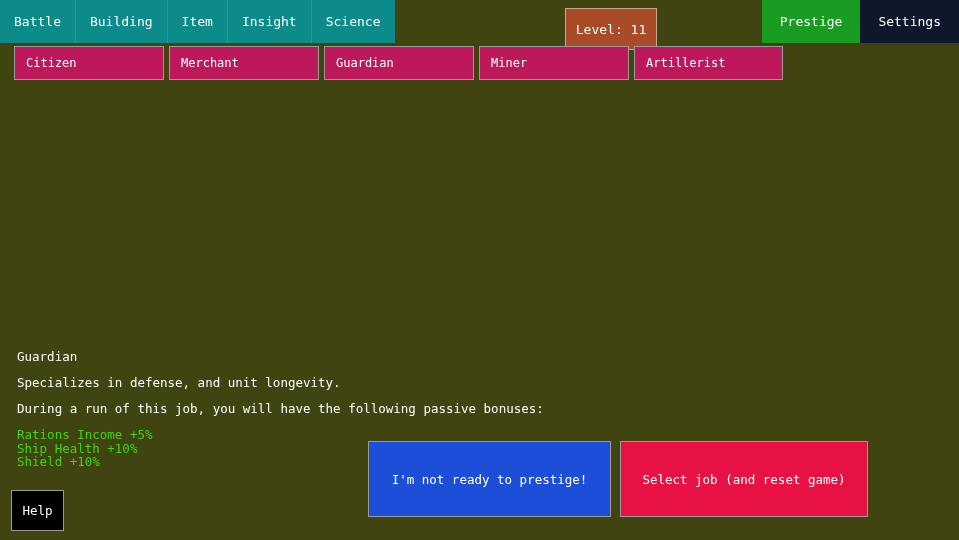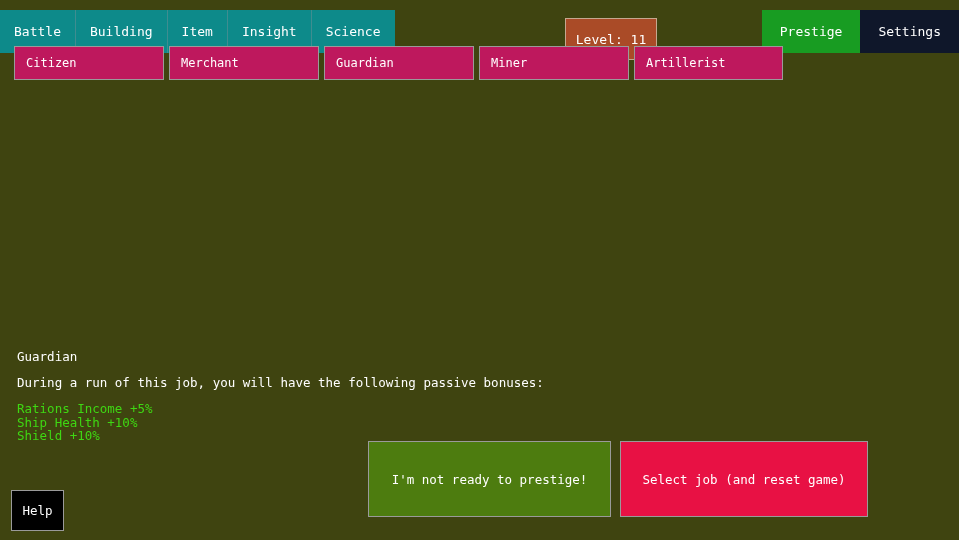--- a/index.html
+++ b/index.html
@@ -16,21 +16,20 @@
     position: relative;
     -webkit-font-smoothing: none;
   }
 
   
   #topbar {
     position: absolute;
     left: 0; top: 0;
     width: 959px;
     height: 43px;
-    margin-top: 10px;
   }
   .nav-left {
     position: absolute;
     left: 0; top: 0;
     height: 43px;
     display: flex;
     align-items: stretch;
   }
   .nav-btn {
     background: #0d8a8a;
@@ -130,21 +129,21 @@
     line-height: 13.5px;
   }
 
   
   #btn-not-ready {
     position: absolute;
     left: 368px;
     top: 441px;
     width: 243px;
     height: 76px;
-    background: #4d7c0f;
+    background: #1d4ed8;
     border: 1px solid #9a9a9a;
     box-sizing: border-box;
     color: #ffffff;
     font-size: 12.5px;
     display: flex;
     align-items: center;
     justify-content: center;
     cursor: pointer;
     white-space: nowrap;
   }
@@ -234,20 +233,21 @@
   <div class="job-tab" style="left:479px;width:150px;">
     <span>Miner</span>
   </div>
   <div class="job-tab" style="left:634px;width:149px;">
     <span>Artillerist</span>
   </div>
 </div>
 
 <div id="description">
   <p class="line">Guardian</p>
+  <p class="line">Specializes in defense, and unit longevity.</p>
   <p class="line">During a run of this job, you will have the following passive bonuses:</p>
   <div class="bonus-list">
     <p class="bonus">Rations Income +5%</p>
     <p class="bonus">Ship Health +10%</p>
     <p class="bonus">Shield +10%</p>
   </div>
 </div>
 
 <div id="btn-not-ready">
   <span>I'm not ready to prestige!</span>

